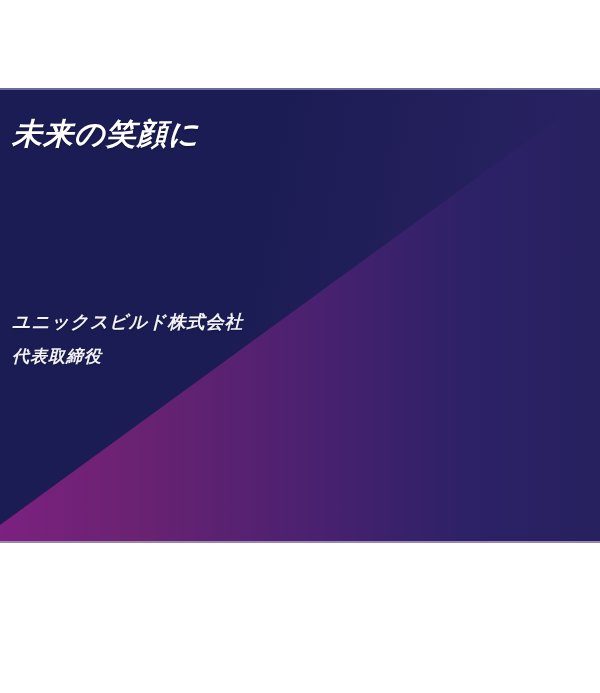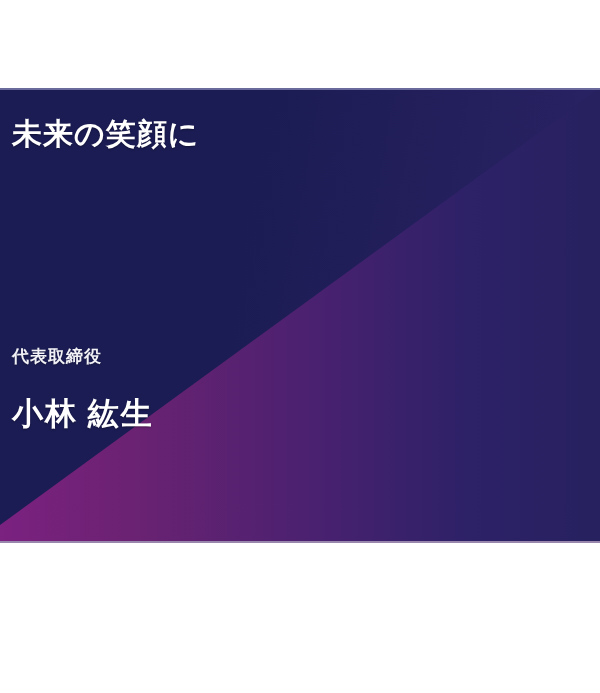--- a/index.html
+++ b/index.html
@@ -68,20 +68,21 @@
     width: 600px;
     height: 2px;
     background: #9a87ad;
   }
 
   
   .content {
     position: absolute;
     inset: 0;
     z-index: 5;
+    font-style: italic;
   }
 
   .headline {
     position: absolute;
     left: 12px;
     color: #ffffff;
     font-weight: bold;
     font-size: 30px;
     letter-spacing: 1px;
     line-height: 1;
@@ -143,21 +144,21 @@
 
     <div class="banner-topline"></div>
 
     <div class="banner-bottomline"></div>
 
     <div class="content">
 
       <div class="headline headline-1">未来の笑顔に</div>
 
 
+      <div class="company">ユニックスビルド株式会社</div>
 
       <div class="role">代表取締役</div>
 
-      <div class="person">小林 紘生</div>
 
     </div>
   </div>
 
 </div>
 
 </body></html>

